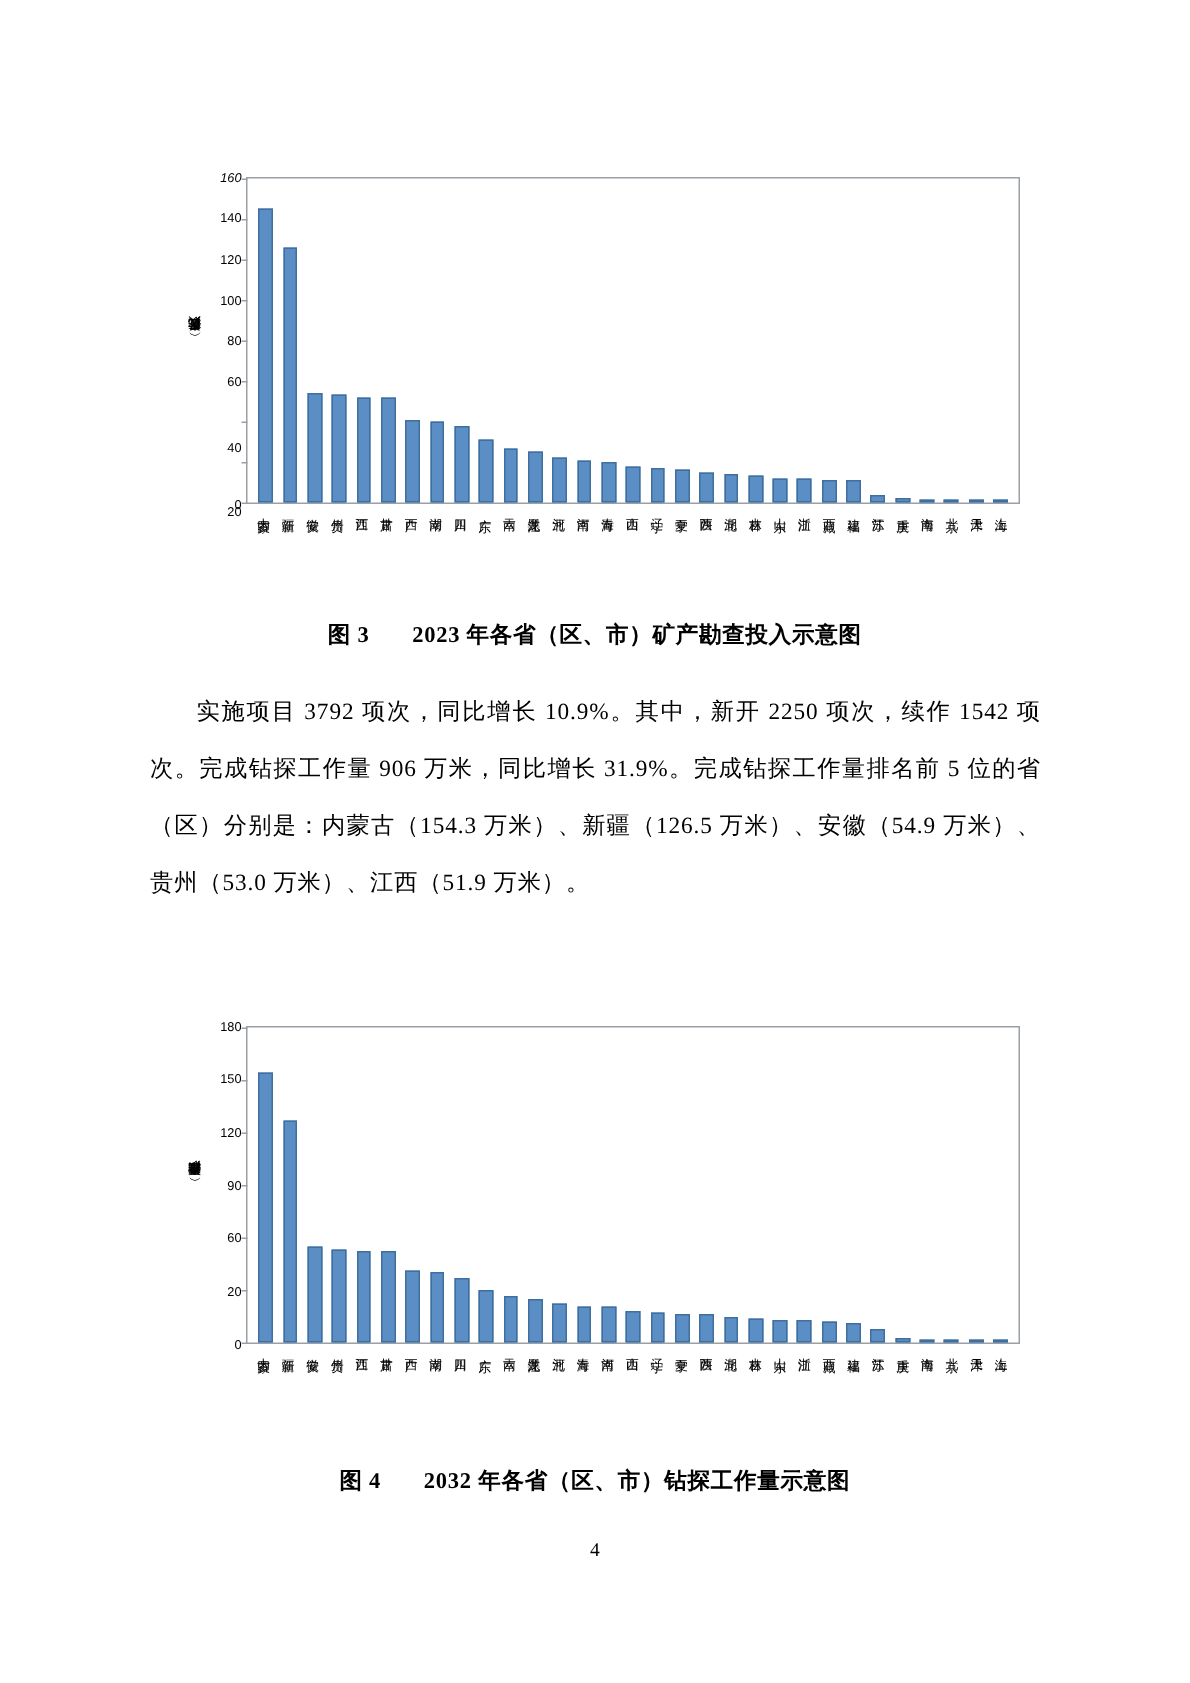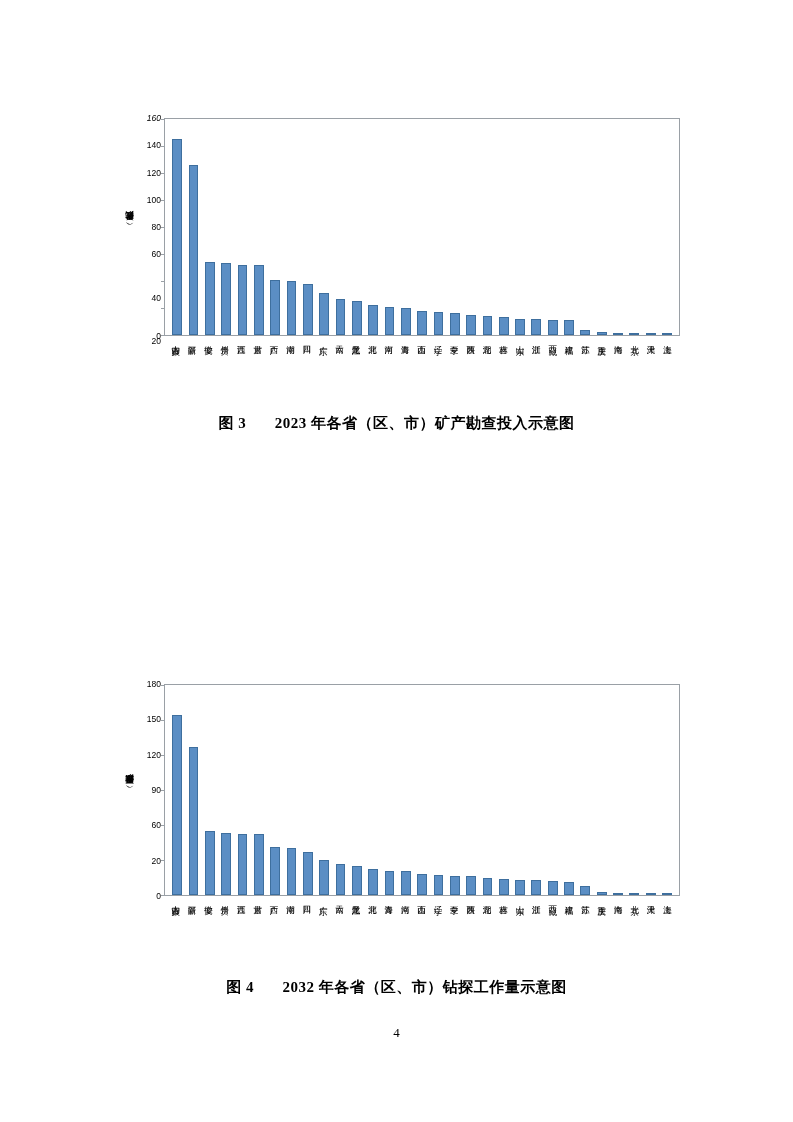--- a/index.html
+++ b/index.html
@@ -385,20 +385,23 @@
         </div>
     </div>
   </div>
 
   <div class="caption" style="top:414px;">
     <span class="num">图 3</span>
     <span style="display:inline-block;width:20px;"></span>
     <span>2023 年各省（区、市）矿产勘查投入示意图</span>
   </div>
 
+  <div class="para" style="top:456px;">
+    <p>实施项目 3792 项次，同比增长 10.9%。其中，新开 2250 项次，续作 1542 项次。完成钻探工作量 906 万米，同比增长 31.9%。完成钻探工作量排名前 5 位的省（区）分别是：内蒙古（154.3 万米）、新疆（126.5 万米）、安徽（54.9 万米）、贵州（53.0 万米）、江西（51.9 万米）。</p>
+  </div>
 
   <div class="chart-block" id="chart2" style="left:120px; top:684px; height:212px;">
     <div class="chart-area">
       <div class="yaxis-title">
         <span>矿产勘查钻探工作量（万米）</span>
       </div>
       <div class="ylabels" id="ylabels2">
           <div style="top: 100%;">0</div>
           <div style="top: 83.3333%;">20</div>
           <div style="top: 66.6667%;">60</div>

